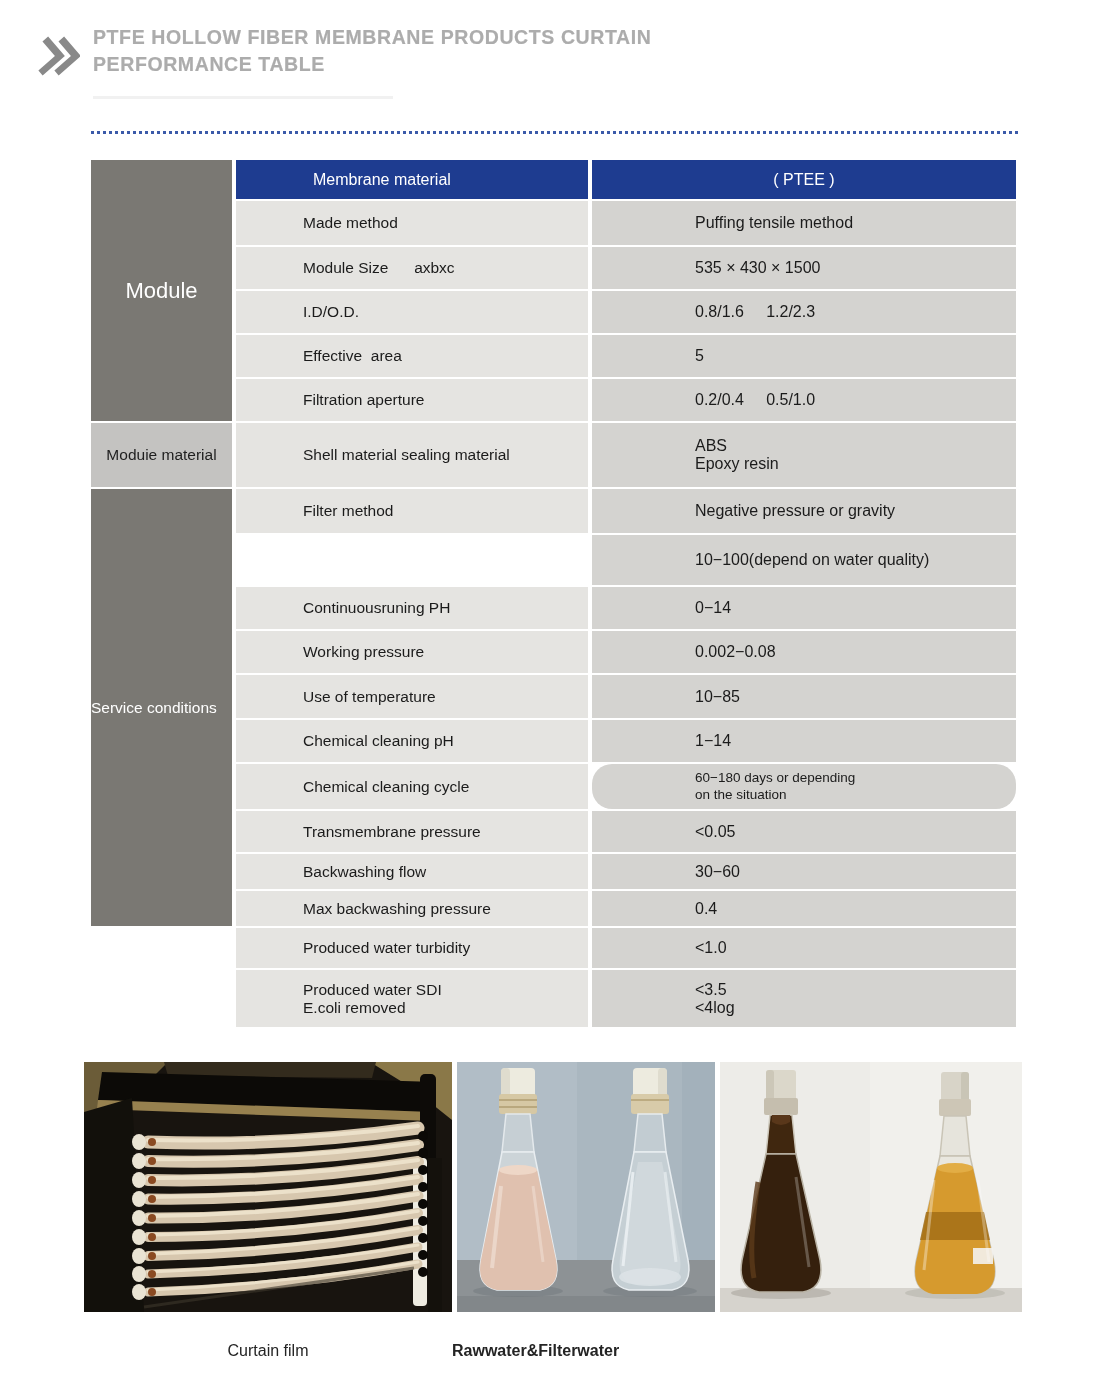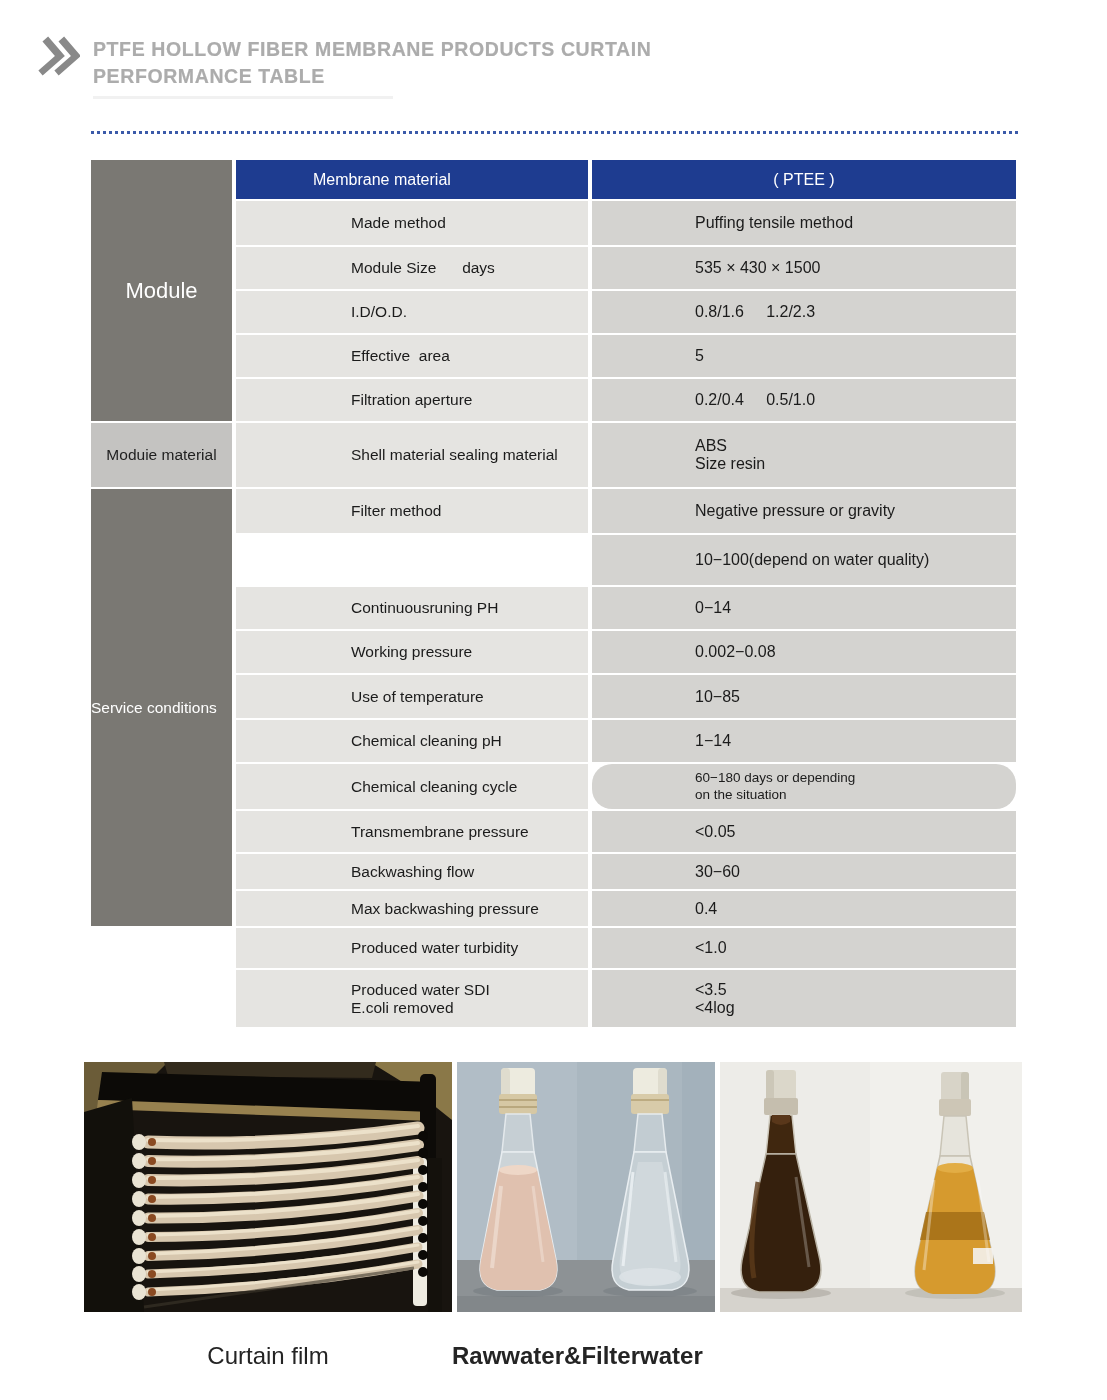--- a/index.html
+++ b/index.html
@@ -6,53 +6,53 @@
   html,body { background:#ffffff; }
   body {
     width:1107px; height:1400px;
     font-family:"Liberation Sans","DejaVu Sans",sans-serif;
     color:#1b1b1b; overflow:hidden; position:relative;
   }
   
   .hdr { position:relative; height:93px; }
   .chev { position:absolute; left:36px; top:34px; }
   .titles {
-    position:absolute; left:93px; top:36px;
+    position:absolute; left:93px; top:24px;
     color:#acacac; font-size:19.5px; line-height:1.4; letter-spacing:.6px;
     font-weight:bold; -webkit-text-stroke:.2px #acacac;
   }
   .ghost-line { position:absolute; left:93px; top:96px; width:300px; height:3px; background:#f1f1f1; }
   
   .dotline { margin:38px 89px 0 91px; border-top:3px dotted #3b5aa9; height:0; }
   
   .spec-table {
     display:grid;
     grid-template-columns:141px 352px 424px;
     grid-template-rows:39px 44px 42px 42px 42px 42px 64px 44px 50px 42px 42px 43px 42px 45px 41px 35px 35px 40px 57px;
     gap:2px 4px;
     width:925px; margin:26px 0 0 91px;
     background:#ffffff; font-size:15.5px;
   }
   .spec-table > div { display:flex; align-items:center; white-space:pre-wrap; }
   .th { background:#1e3c90; color:#ffffff; font-size:16px; }
   .p-h { grid-column:2; padding-left:77px; }
   .v-h { grid-column:3; justify-content:center; }
-  .p { grid-column:2; background:#e5e4e1; padding-left:115px; }
+  .p { grid-column:2; background:#e5e4e1; padding-left:67px; }
   .v { grid-column:3; background:#d4d3d0; padding-left:103px; font-size:16px; }
   .v.small { font-size:13.5px; line-height:1.25;border-radius:20px; }
   .sec { grid-column:1; justify-content:center; text-align:center; }
   .sec.dark { background:#7a7873; color:#ffffff; }
   .sec.light { background:#c4c3c1; color:#1f1f1f; }
   .sec.module { font-size:22px; }
   .sec.svc { justify-content:flex-start; text-align:center; line-height:1.4; }
   
   .photos { display:flex; gap:5px; margin:35px 0 0 84px; }
   .photos figure { margin:0; font-size:0; }
   
-  .caps { display:flex; margin:30px 0 0 84px; font-size:24px; color:#242424; }
+  .caps { display:flex; margin:30px 0 0 84px; font-size:16px; color:#242424; }
   .cap1 { width:368px; text-align:center; }
   .cap2 { width:570px; text-align:left;font-weight:bold; }
 </style>
 </head>
 <body>
 
 <div>
 
   <div class="hdr">
     <svg class="chev" width="44" height="44" viewBox="0 0 44 44">
@@ -75,35 +75,35 @@
     <div class="sec dark module" style="grid-row:1/7">Module</div>
     <div class="sec light" style="grid-row:7/8">Moduie material</div>
     <div class="sec dark svc" style="grid-row:8/18">Service conditions</div>
 
     <div class="th p-h" style="grid-row:1">Membrane material</div>
     <div class="th v-h" style="grid-row:1">( PTEE )</div>
 
     <div class="p" style="grid-row:2">Made method</div>
     <div class="v" style="grid-row:2">Puffing tensile method</div>
 
-    <div class="p" style="grid-row:3">Module Size      days</div>
+    <div class="p" style="grid-row:3">Module Size      axbxc</div>
     <div class="v" style="grid-row:3">535 × 430 × 1500</div>
 
     <div class="p" style="grid-row:4">I.D/O.D.</div>
     <div class="v" style="grid-row:4">0.8/1.6     1.2/2.3</div>
 
     <div class="p" style="grid-row:5">Effective  area</div>
     <div class="v" style="grid-row:5">5</div>
 
     <div class="p" style="grid-row:6">Filtration aperture</div>
     <div class="v" style="grid-row:6">0.2/0.4     0.5/1.0</div>
 
     <div class="p" style="grid-row:7">Shell material sealing material</div>
     <div class="v" style="grid-row:7">ABS
-Size resin</div>
+Epoxy resin</div>
 
     <div class="p" style="grid-row:8">Filter method</div>
     <div class="v" style="grid-row:8">Negative pressure or gravity</div>
 
     <div class="v" style="grid-row:9">10−100(depend on water quality)</div>
 
     <div class="p" style="grid-row:10">Continuousruning PH</div>
     <div class="v" style="grid-row:10">0−14</div>
 
     <div class="p" style="grid-row:11">Working pressure</div>

